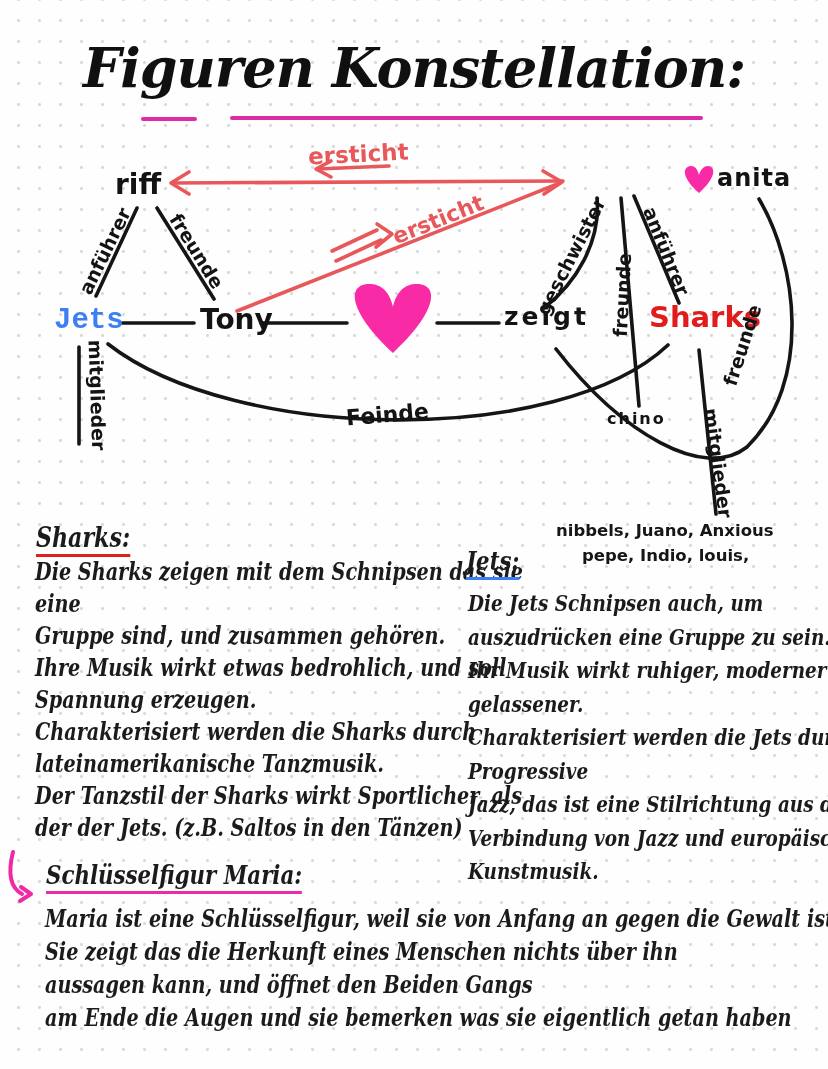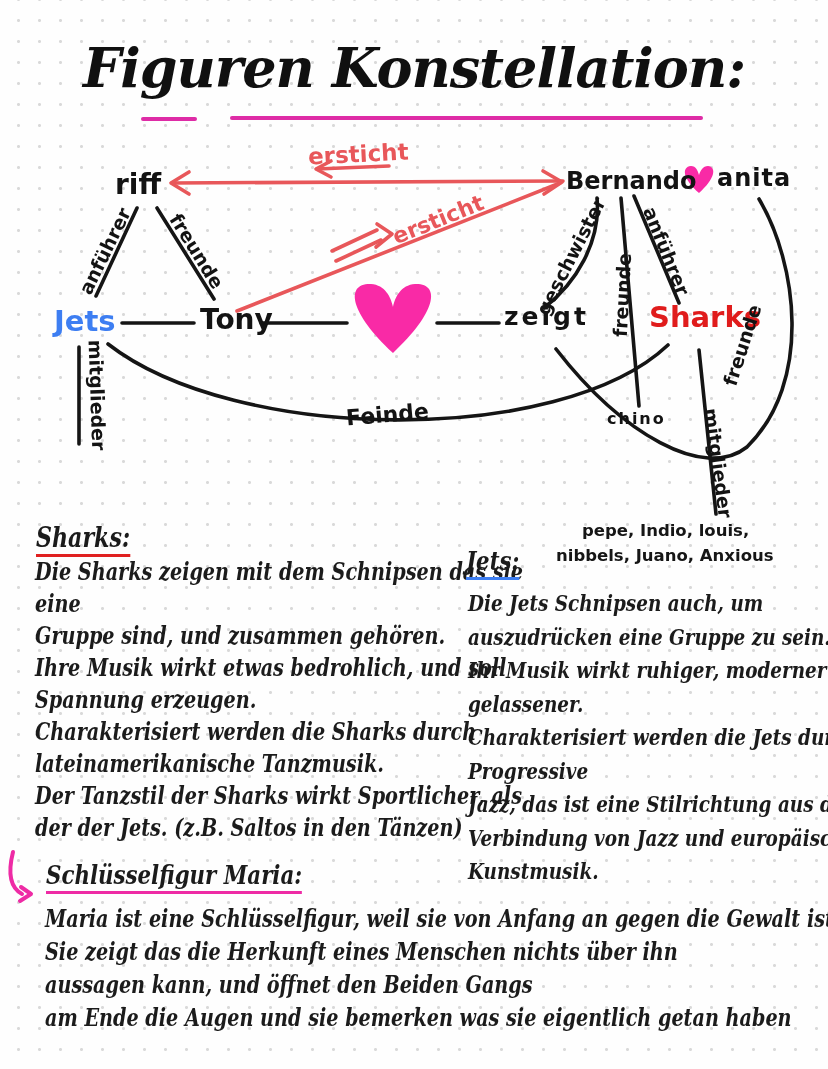--- a/index.html
+++ b/index.html
@@ -16,21 +16,21 @@
     font-size:54px;letter-spacing:-1px;color:#101010;
   }
   .tseg{position:absolute;height:4px;border-radius:2px;background:#de2ca6;}
   .seg1{left:141px;top:117px;width:56px;}
   .seg2{left:230px;top:116px;width:473px;}
   svg.lines{position:absolute;left:0;top:0;pointer-events:none;}
   .hand{position:absolute;font-family:"DejaVu Sans",sans-serif;font-weight:bold;white-space:nowrap;}
   .node{font-size:26px;color:#131313;}
   .edge{font-size:19px;color:#131313;}
   .red{color:#e8575a;}
-  .blue{color:#3d7ef2;}
+  .blue{color:#3d7ef2;font-family:Liberation Mono, monospace;}
   .redtxt{color:#e01c1c;}
   .members{font-size:16.5px;line-height:25px;font-weight:bold;}
   .script{font-family:"DejaVu Serif","Liberation Serif",serif;font-style:italic;font-weight:bold;color:#1b1b1b;}
   .para{position:absolute;transform:scaleX(0.8);transform-origin:left top;}
   .para div{white-space:nowrap;}
   .heading{position:absolute;transform:scaleX(0.82);transform-origin:left top;
     font-size:27px;padding-bottom:1px;white-space:nowrap;}
   .u-red{border-bottom:3.5px solid #e02020;}
   .u-blue{border-bottom:3.5px solid #3d7ef2;}
   .u-pink{border-bottom:3.5px solid #ee2ba5;}
@@ -72,43 +72,42 @@
     </g>
     <path d="M 393,353 C 349,312 345,283 371,284 C 385,285 391,297 393,307 C 395,297 401,285 415,284 C 441,283 437,312 393,353 Z" fill="#f92aa6"></path>
     <path d="M 699,193 C 683,179 681,167 691,166 C 696,166 698,171 699,175 C 700,171 703,166 708,166 C 717,167 715,179 699,193 Z" fill="#f92aa6"></path>
     <g stroke="#ee2ba5" stroke-width="4" fill="none" stroke-linecap="round" stroke-linejoin="round">
       <path d="M 13,852 C 8,872 9,887 22,894"></path>
       <polyline points="21,887 31,894 20,901"></polyline>
     </g>
   </svg>
 
   <div class="hand node" style="left:115px;top:168px;font-size:28px;">riff</div>
-  <div class="hand node" style="left:566px;top:167px;font-size:24px;">Bernando</div>
   <div class="hand node" style="left:717px;top:164px;font-size:24px;letter-spacing:1px;">anita</div>
   <div class="hand node blue" style="left:54px;top:304px;font-size:29px;">Jets</div>
   <div class="hand node" style="left:200px;top:303px;font-size:28px;">Tony</div>
   <div class="hand node" style="left:504px;top:302px;font-size:25px;letter-spacing:3px;">zeigt</div>
   <div class="hand node redtxt" style="left:649px;top:300px;font-size:29px;text-align:right;">Sharks</div>
   <div class="hand node" style="left:607px;top:409px;font-size:16px;letter-spacing:2px;">chino</div>
 
   <div class="hand edge red" style="left:308px;top:141px;font-size:23px;transform:rotate(-3deg);">ersticht</div>
   <div class="hand edge red" style="left:390px;top:207px;font-size:22px;transform:rotate(-22deg);">ersticht</div>
   <div class="hand edge" style="left:58px;top:240px;transform:rotate(-64deg);">anführer</div>
   <div class="hand edge" style="left:155px;top:240px;transform:rotate(58deg);">freunde</div>
   <div class="hand edge" style="left:506px;top:245px;transform:rotate(-63deg);">geschwister</div>
   <div class="hand edge" style="left:580px;top:284px;transform:rotate(-87deg);">freunde</div>
   <div class="hand edge" style="left:620px;top:240px;transform:rotate(68deg);">anführer</div>
   <div class="hand edge" style="left:700px;top:334px;transform:rotate(-72deg);">freunde</div>
   <div class="hand edge" style="left:346px;top:402px;font-size:22px;transform:rotate(-5deg);">Feinde</div>
   <div class="hand edge" style="left:42px;top:384px;transform:rotate(88deg);">mitglieder</div>
   <div class="hand edge" style="left:663px;top:452px;transform:rotate(82deg);">mitglieder</div>
 
   <div class="hand members" style="left:556px;top:518px;">
+    <div>nibbels, Juano, Anxious</div>
     <div style="margin-left:26px;">pepe, Indio, louis,</div>
-    <div>nibbels, Juano, Anxious</div>
   </div>
 
   <div class="heading script u-red" style="left:36px;top:522px;">Sharks:</div>
   <div class="para script" style="left:35px;top:556px;font-size:24px;line-height:32px;">
     <div>Die Sharks zeigen mit dem Schnipsen das sie</div>
     <div>eine</div>
     <div>Gruppe sind, und zusammen gehören.</div>
     <div>Ihre Musik wirkt etwas bedrohlich, und soll</div>
     <div>Spannung erzeugen.</div>
     <div>Charakterisiert werden die Sharks durch</div>

